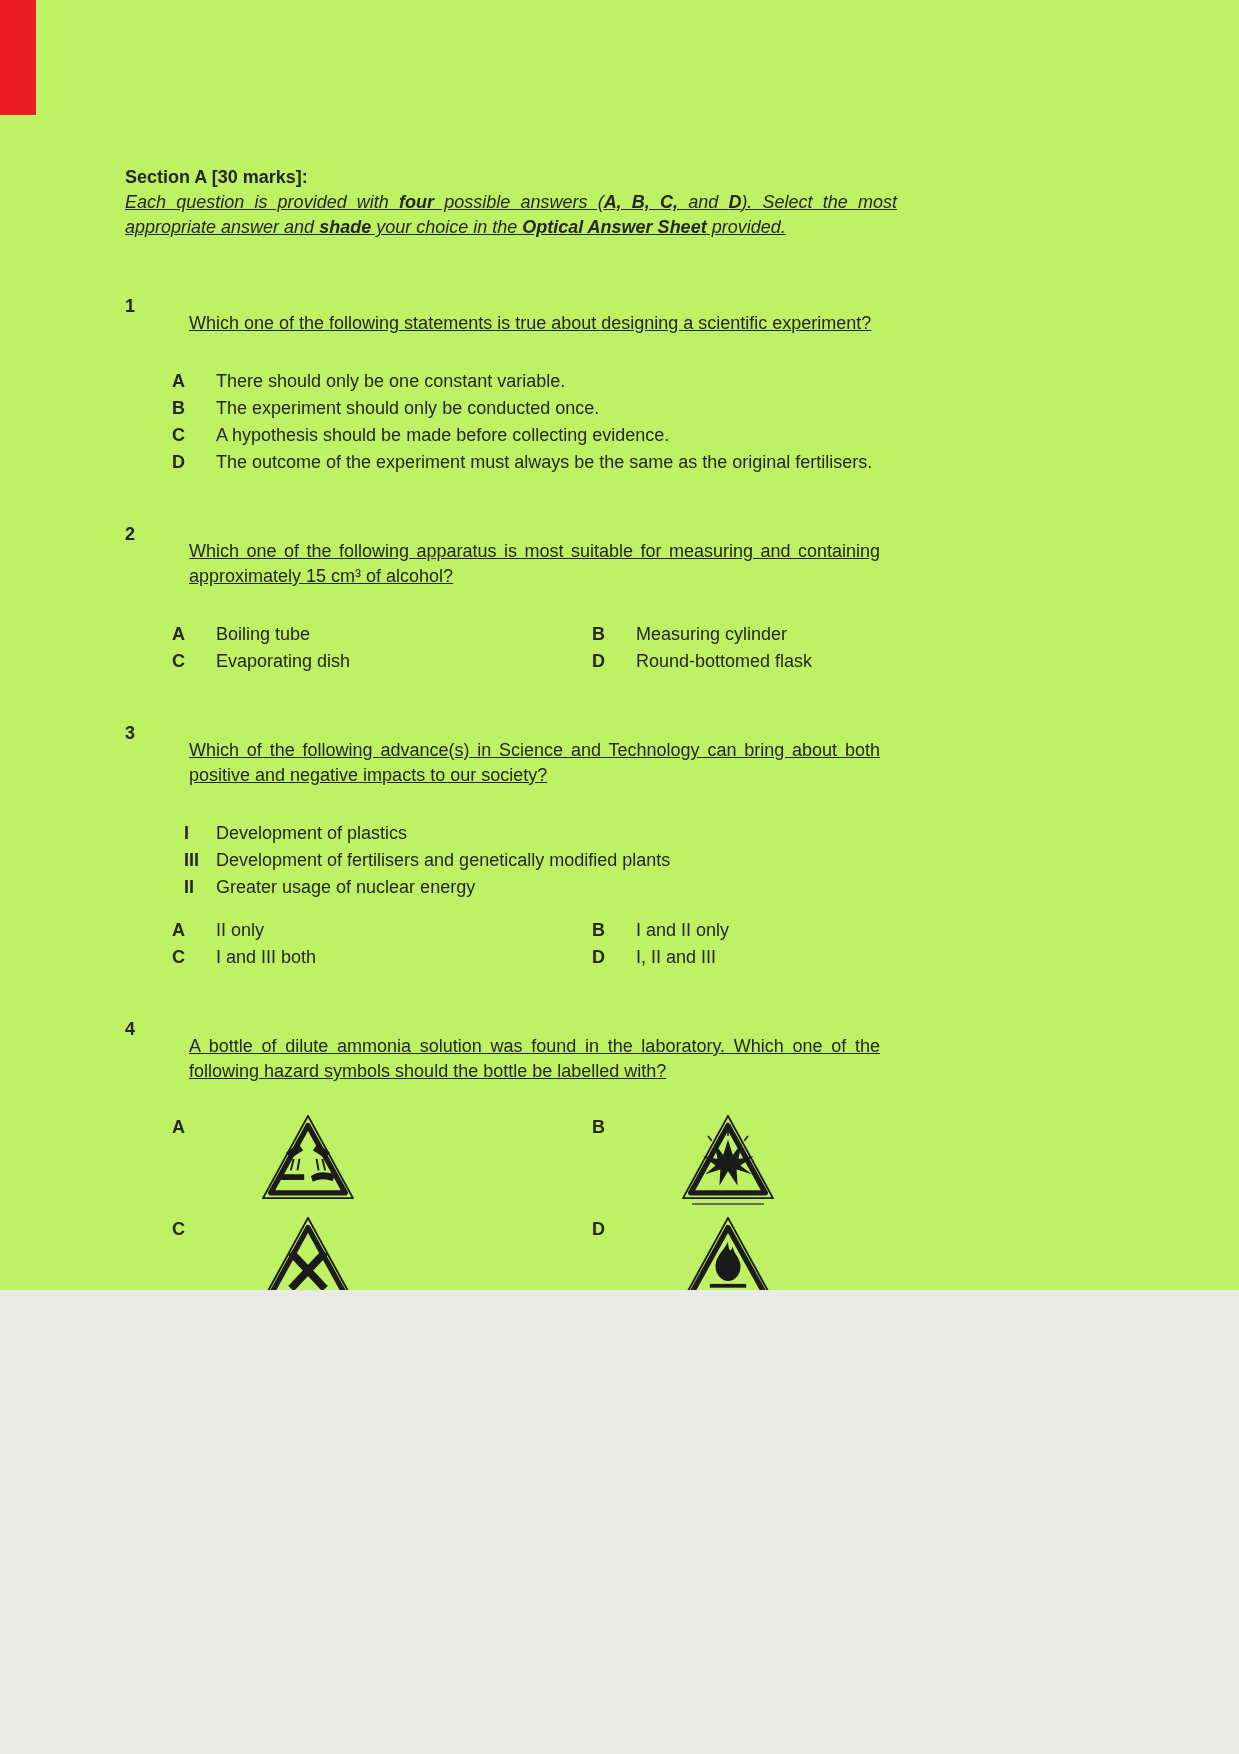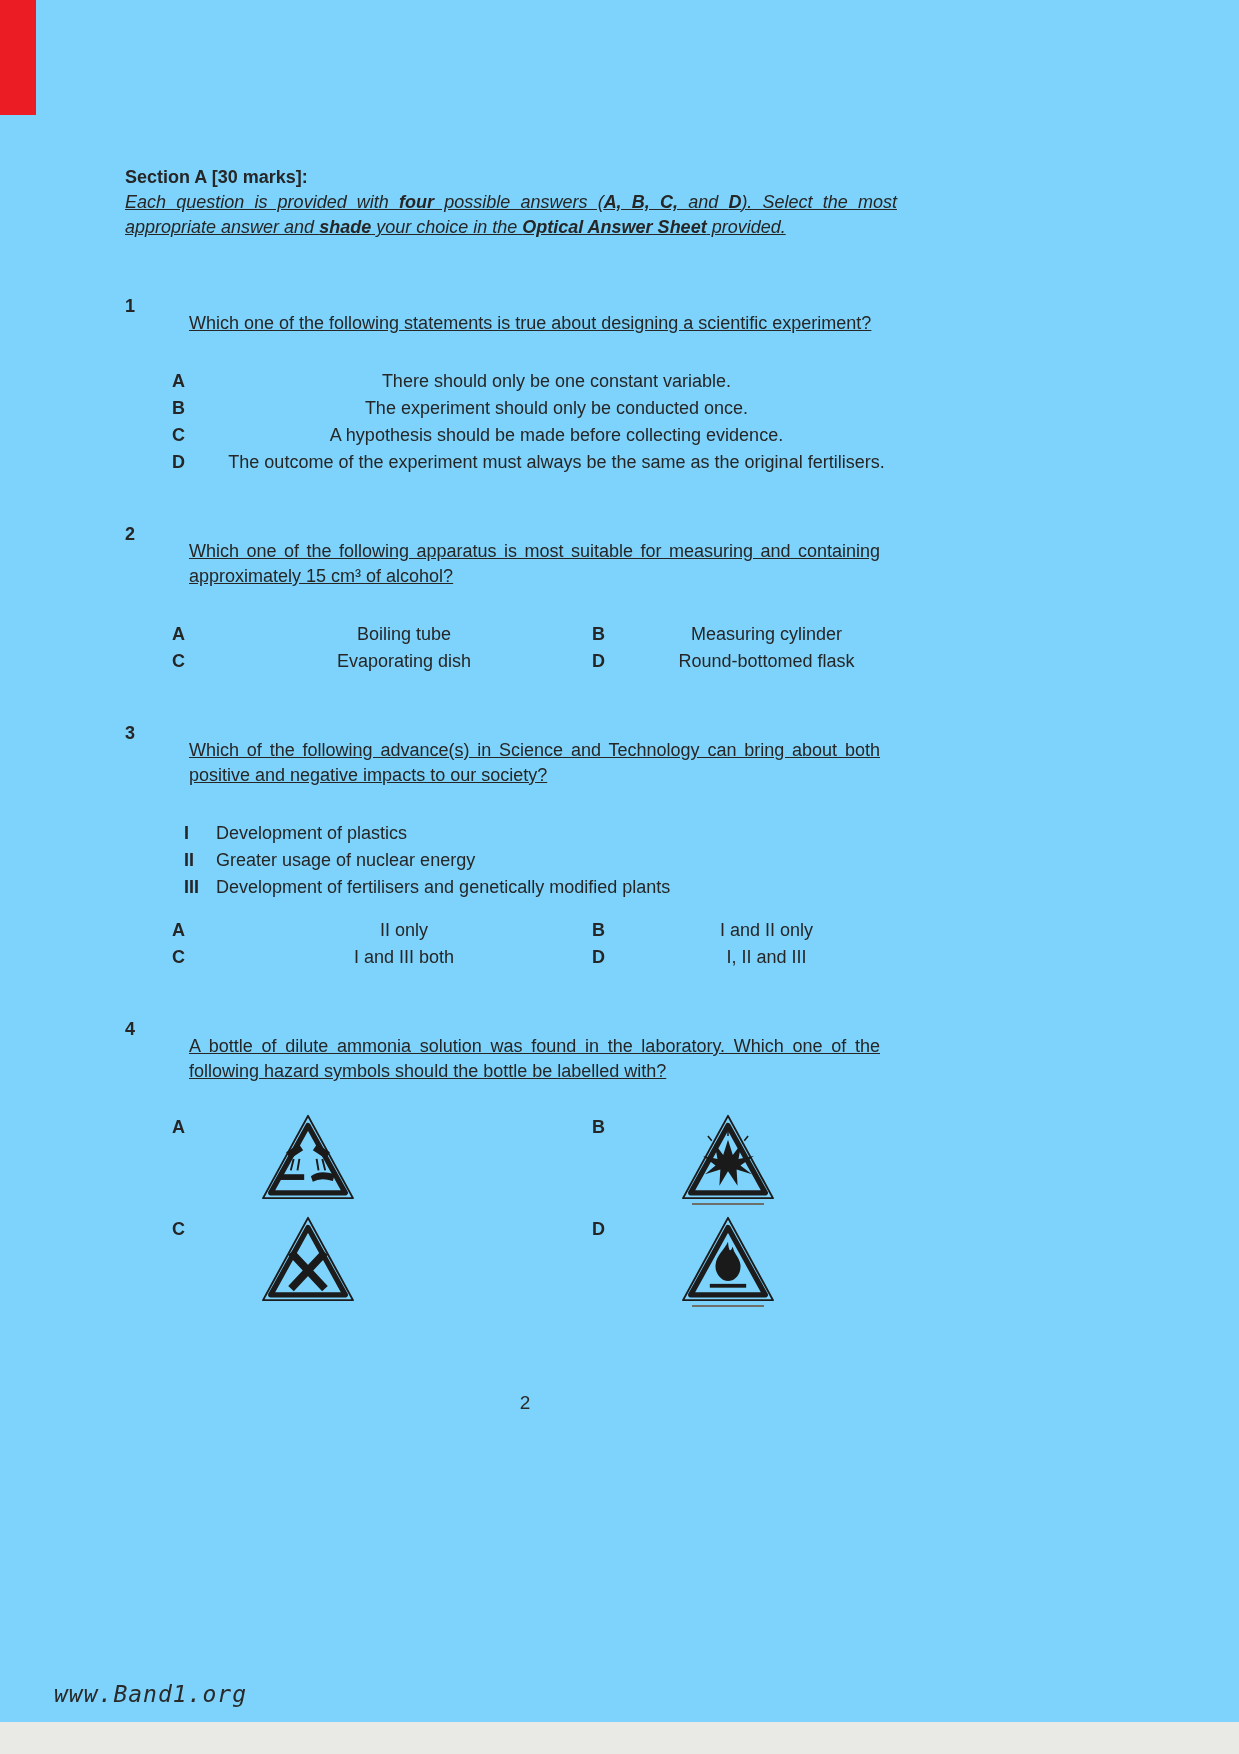--- a/index.html
+++ b/index.html
@@ -1,20 +1,20 @@
 <!DOCTYPE html>
 <html><head>
 <meta charset="utf-8">
 <style>
   html, body { margin: 0; padding: 0; background: #e9e9e6; }
   .page {
     position: relative;
     width: 1239px;
-    height: 1722px;
-    background: #7dd3fc;
+    height: 1290px;
+    background: #bef264;
     font-family: "Liberation Sans", sans-serif;
     color: #262626;
     overflow: hidden;
     margin: 0 auto;
   }
   .red-stripe {
     position: absolute;
     left: 0; top: 0;
     width: 36px; height: 115px;
     background: #ec1c24;
@@ -37,21 +37,21 @@
   .instructions .b { font-weight: bold; }
 
   .question { margin-bottom: 46px; }
   .q-head { display: flex; align-items: flex-start; }
   .q-num { width: 47px; flex: 0 0 47px; font-weight: bold; }
   .q-text { margin: 17px; flex: 1; text-align: justify; text-decoration: underline; }
 
   .opts { margin: 15px 0 0 47px; }
   .opt { display: flex; line-height: 27px; }
   .opt-label { width: 44px; flex: 0 0 44px; font-weight: bold; }
-  .opt-text { flex: 1; text-align: center; }
+  .opt-text { flex: 1; }
 
   .opts.two-col {
     display: grid;
     grid-template-columns: 420px 1fr;
     grid-auto-flow: row;
   }
 
   .statements { margin: 15px 0 16px 59px; }
   .statement { display: flex; line-height: 27px; }
   .st-label { width: 32px; flex: 0 0 32px; font-weight: bold; }
@@ -169,26 +169,26 @@
       <div class="q-head">
         <span class="q-num">3</span>
         <p class="q-text">Which of the following advance(s) in Science and Technology can bring about both positive and negative impacts to our society?</p>
       </div>
       <div class="statements">
         <div class="statement">
           <span class="st-label">I</span>
           <span class="st-text">Development of plastics</span>
         </div>
         <div class="statement">
+          <span class="st-label">III</span>
+          <span class="st-text">Development of fertilisers and genetically modified plants</span>
+        </div>
+        <div class="statement">
           <span class="st-label">II</span>
           <span class="st-text">Greater usage of nuclear energy</span>
-        </div>
-        <div class="statement">
-          <span class="st-label">III</span>
-          <span class="st-text">Development of fertilisers and genetically modified plants</span>
         </div>
       </div>
       <div class="opts two-col" style="margin-top:0;">
         <div class="opt">
           <span class="opt-label">A</span>
           <span class="opt-text">II only</span>
         </div>
         <div class="opt">
           <span class="opt-label">B</span>
           <span class="opt-text">I and II  only</span>

